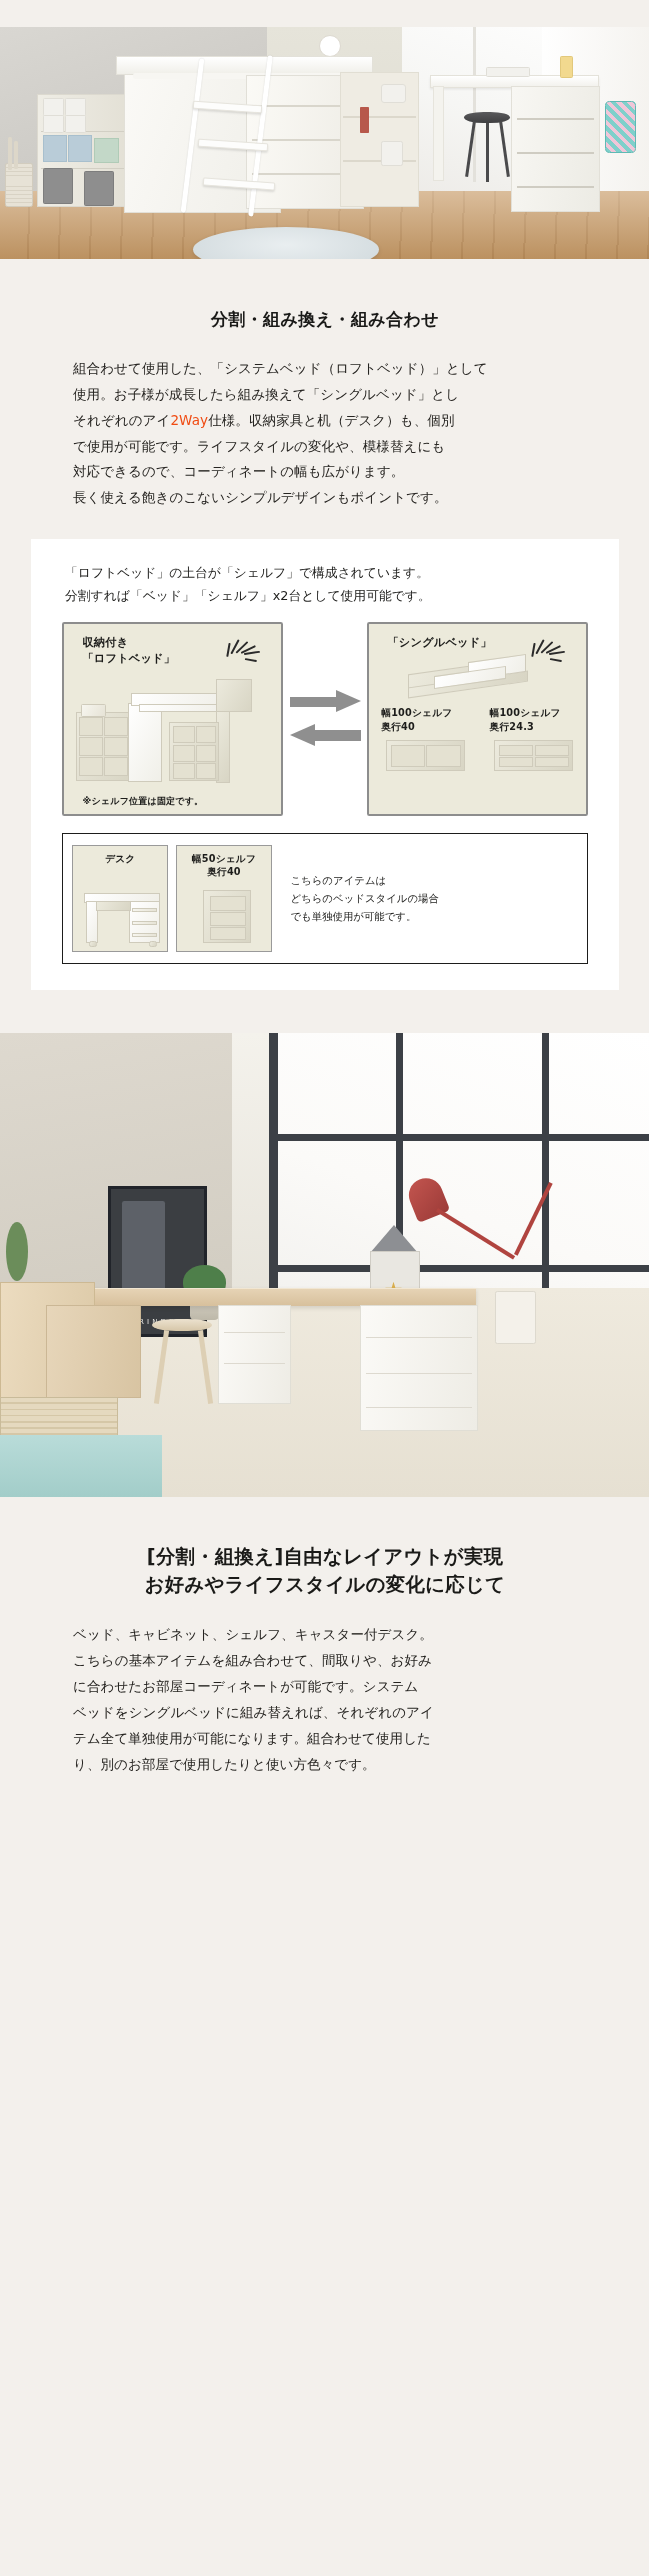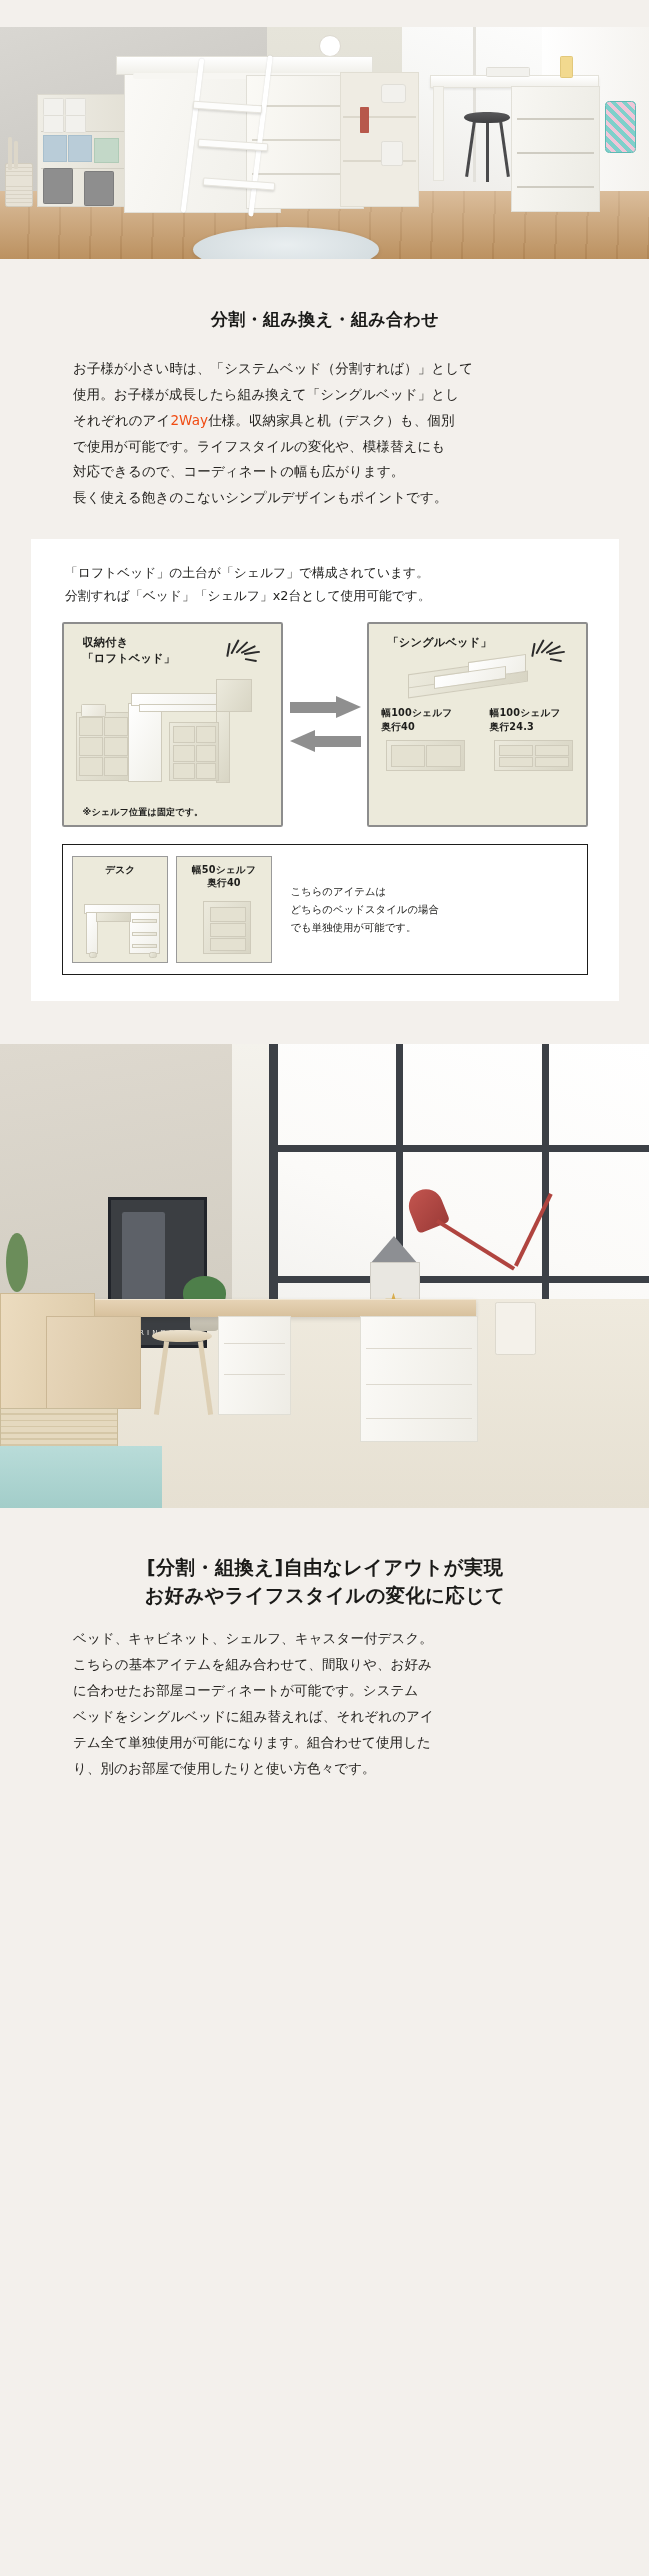--- a/index.html
+++ b/index.html
@@ -273,21 +273,21 @@
       <div class="p1-box-w" style="left:486px;top:40px;width:42px;height:7.7px;border-radius:1.5px"></div>
       <div class="p1-box-w" style="left:560px;top:29px;width:10.8px;height:20px;border-radius:1.5px;background:#f2d98f;border-color:#e2c87b"></div>
     </div>
   </div>
 
   <div class="sec">
     <div class="h-block">
       <div class="h2">分割・組み換え・組み合わせ</div>
     </div>
     <div class="lede">
-      <span>お子様が小さい時は、「システムベッド（分割すれば）」として</span><br>
+      <span>組合わせて使用した、「システムベッド（ロフトベッド）」として</span><br>
       <span>使用。お子様が成長したら組み換えて「シングルベッド」とし</span><br>
       <span>それぞれのアイ</span><span class="hl">2Way</span><span>仕様。収納家具と机（デスク）も、個別</span><br>
       <span>で使用が可能です。ライフスタイルの変化や、模様替えにも</span><br>
       <span>対応できるので、コーディネートの幅も広がります。</span><br>
       <span>長く使える飽きのこないシンプルデザインもポイントです。</span>
     </div>
 
     <div class="card">
       <div class="card-lead">
         <div>「ロフトベッド」の土台が「シェルフ」で構成されています。</div>
@@ -326,21 +326,21 @@
             <div class="fw d" style="left:97px;top:50px;width:48px;height:57px"></div>
             <div class="fw sh" style="left:101px;top:54px;width:20px;height:15.5px"></div>
             <div class="fw sh" style="left:124px;top:54px;width:18.6px;height:15.5px"></div>
             <div class="fw sh" style="left:101px;top:73px;width:20px;height:15.5px"></div>
             <div class="fw sh" style="left:124px;top:73px;width:18.6px;height:15.5px"></div>
             <div class="fw sh" style="left:101px;top:91px;width:20px;height:14px"></div>
             <div class="fw sh" style="left:124px;top:91px;width:18.6px;height:14px"></div>
             <div class="fw" style="left:9.3px;top:32.5px;width:23px;height:10.8px;border-radius:1.5px"></div>
           </div>
 
-          <div class="note" style="padding-left:10.8px;margin-top:18px">※シェルフ位置は固定です。</div>
+          <div class="note" style="padding-left:10.8px;margin-top:7px">※シェルフ位置は固定です。</div>
         </div>
 
         <div class="arrows">
           <div class="arrow right">
             <div class="shaft"></div>
               <div class="head"></div>
           </div>
           <div class="arrow left">
             <div class="shaft"></div>
               <div class="head"></div>
@@ -487,21 +487,21 @@
       <div class="p2-basket"></div>
       <div class="p2-rug"></div>
     </div>
   </div>
 
   <div class="sec">
     <div class="h-block">
       <div class="h1" style="font-size:19.3px;margin-top:4.6px">[分割・組換え]自由なレイアウトが実現</div>
       <div class="h1" style="font-size:19.3px">お好みやライフスタイルの変化に応じて</div>
     </div>
-    <div class="lede" style="margin-top:16px">
+    <div class="lede" style="margin-top:23px">
       <span>ベッド、キャビネット、シェルフ、キャスター付デスク。</span><br>
       <span>こちらの基本アイテムを組み合わせて、間取りや、お好み</span><br>
       <span>に合わせたお部屋コーディネートが可能です。システム</span><br>
       <span>ベッドをシングルベッドに組み替えれば、それぞれのアイ</span><br>
       <span>テム全て単独使用が可能になります。組合わせて使用した</span><br>
       <span>り、別のお部屋で使用したりと使い方色々です。</span>
     </div>
     <div style="height:46px"></div>
   </div>
 

